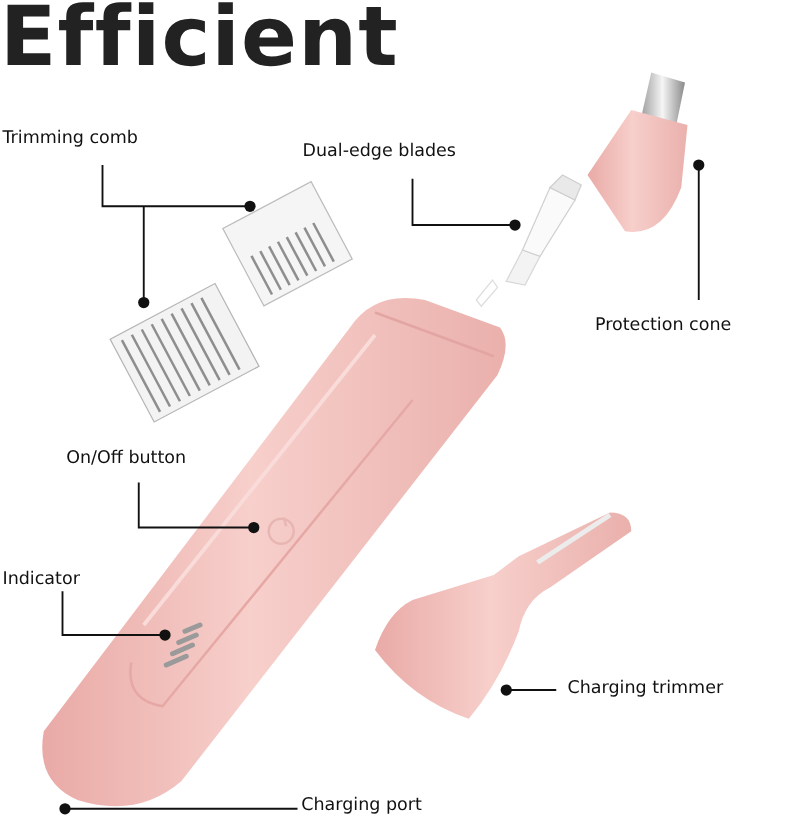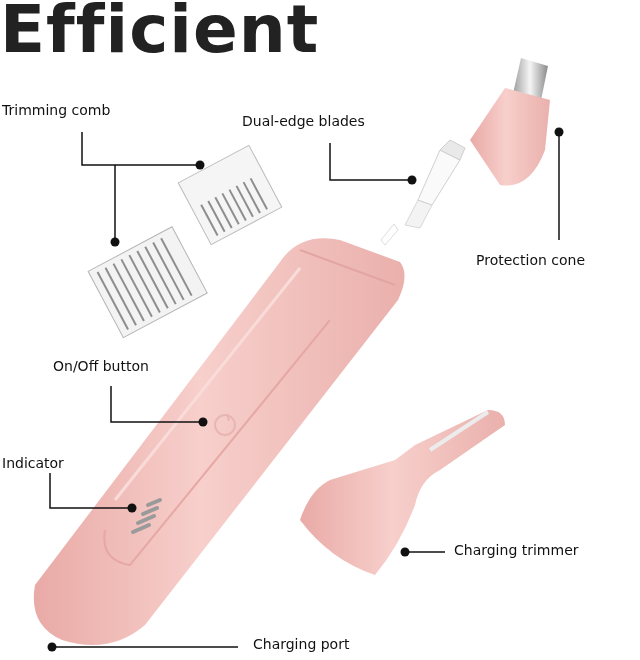--- a/index.html
+++ b/index.html
@@ -118,13 +118,13 @@
     <circle cx="52" cy="647" r="4.5"></circle>
   </g>
 </svg>
 
 <div class="label" style="left:2px; top:103px;">Trimming comb</div>
 <div class="label" style="left:242px; top:114px;">Dual-edge blades</div>
 <div class="label" style="left:476px; top:253px;">Protection cone</div>
 <div class="label" style="left:53px; top:359px;">On/Off button</div>
 <div class="label" style="left:2px; top:456px;">Indicator</div>
 <div class="label" style="left:454px; top:543px;">Charging trimmer</div>
-<div class="label" style="left:253px; top:637px;">Charging port</div>
+<div class="label" style="left:241px; top:637px;">Charging port</div>
 
 </body></html>

